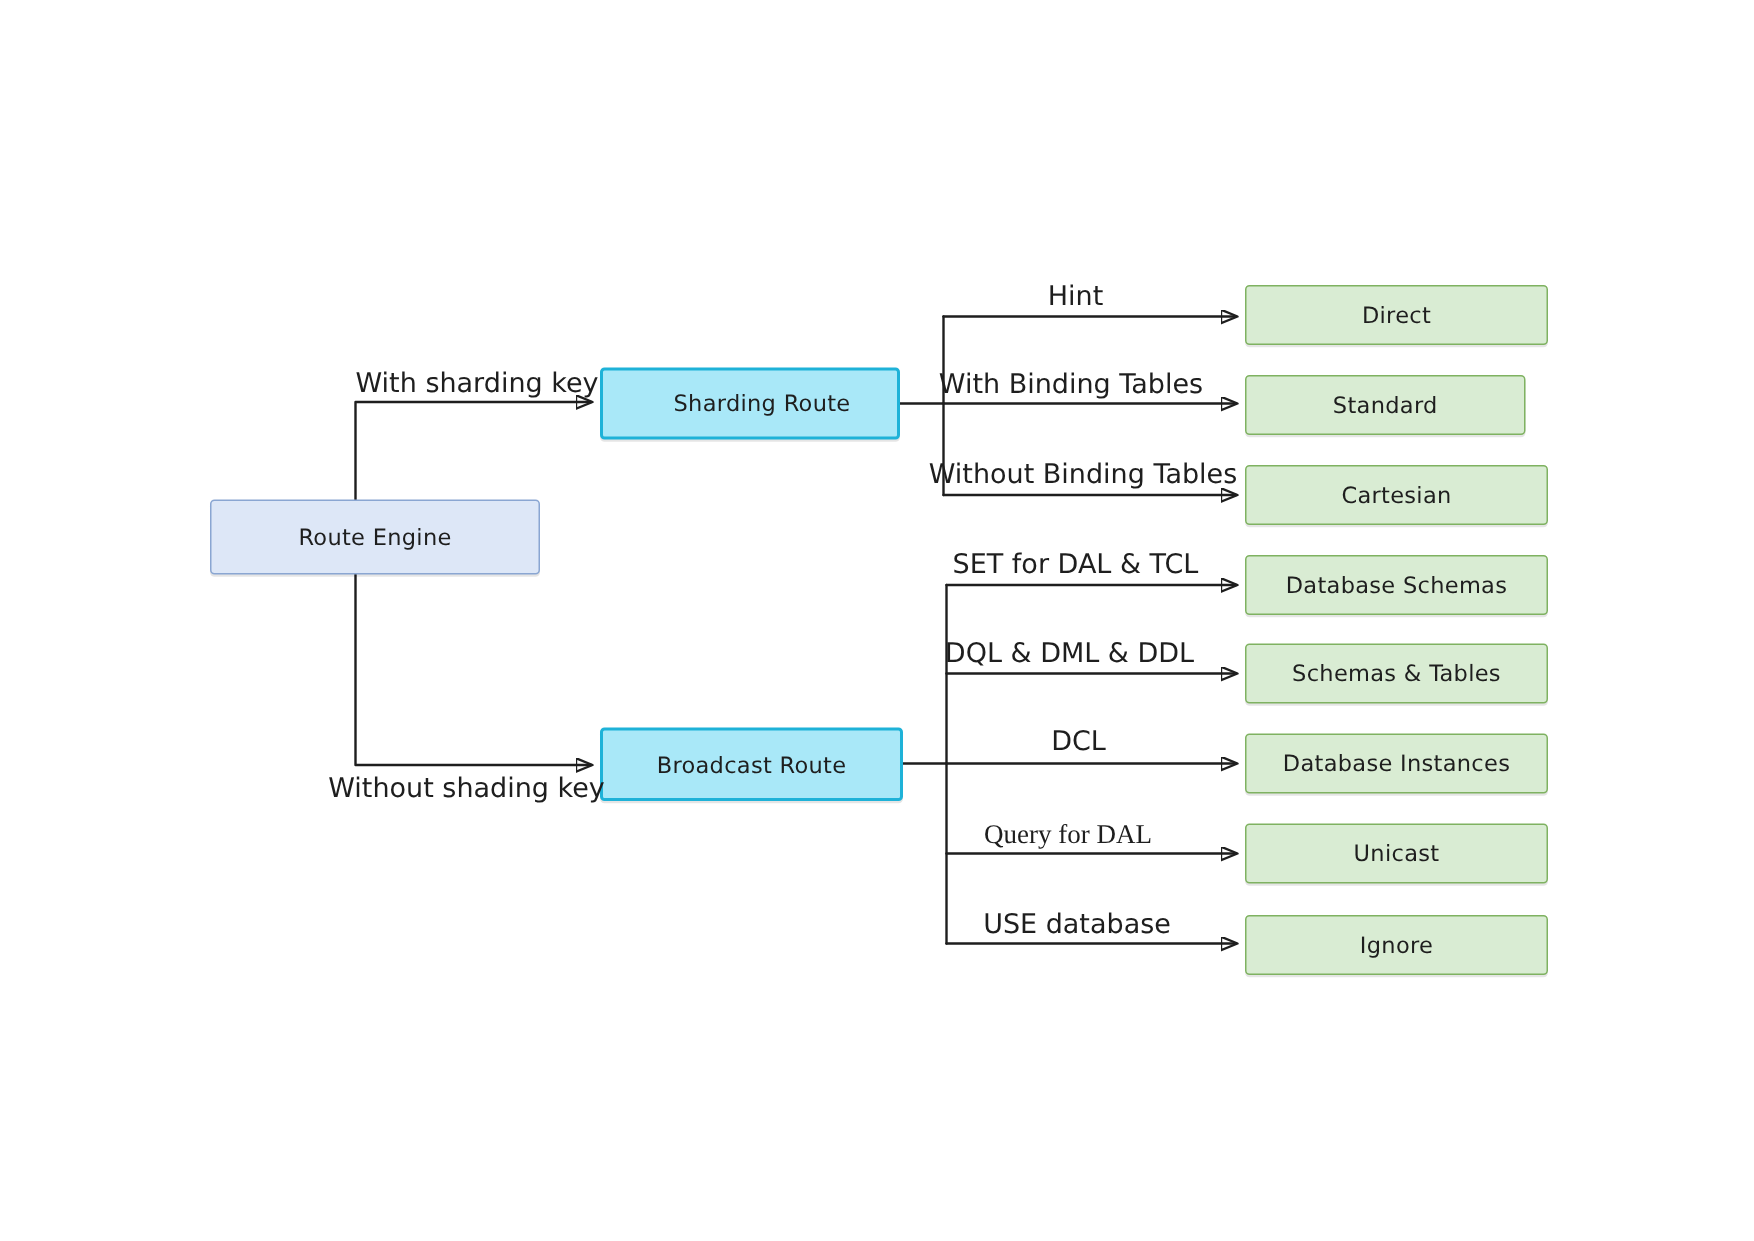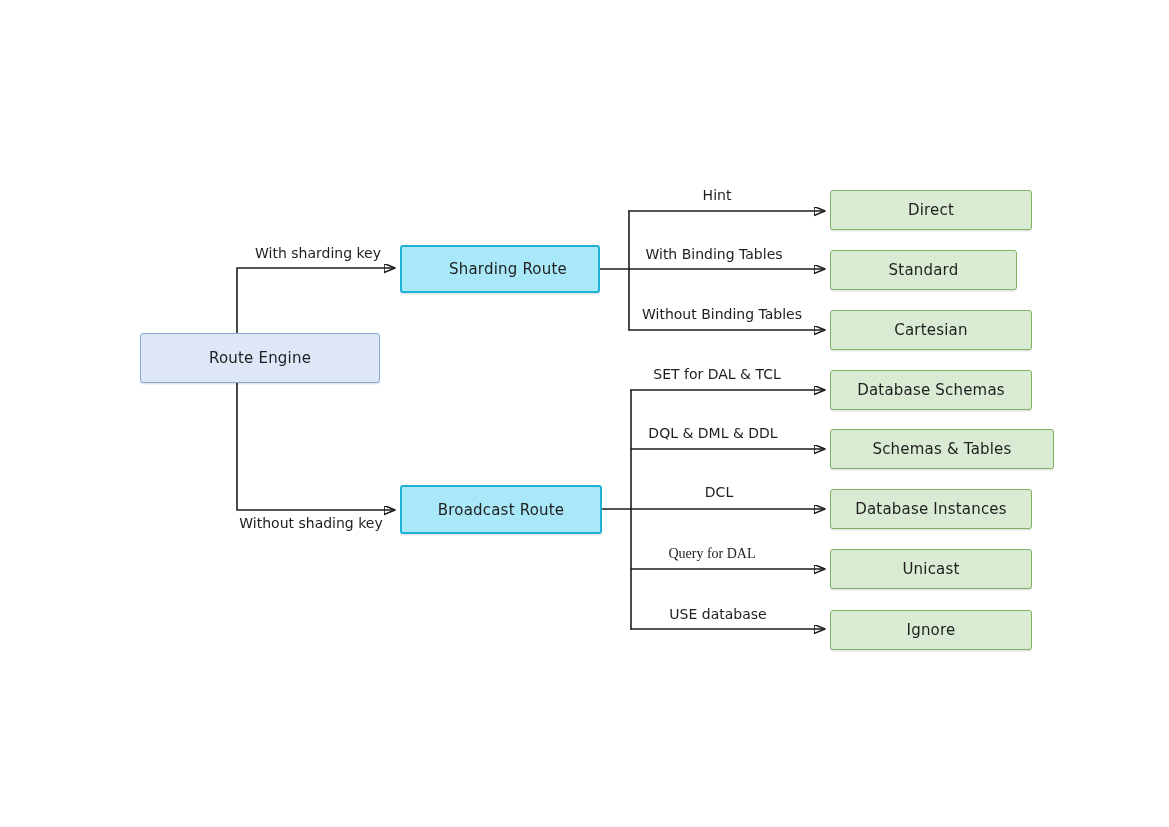--- a/index.html
+++ b/index.html
@@ -40,21 +40,21 @@
     background:var(--route-fill,#a9e8f8);
     border:2px solid var(--route-border,#1eb2d8);
   }
   .node-leaf{
     background:var(--leaf-fill,#d9ecd3);
     border:1.8px solid var(--leaf-border,#7fb261);
   }
   .edge-label{
     position:absolute;
     transform:translateX(-50%);
-    font-size:14px;
+    font-size:18px;
     white-space:nowrap;
     color:var(--text,#1e1e1e);
     text-align:center;
   }
 </style>
 </head>
 <body>
 
 <div class="canvas">
 
@@ -77,35 +77,35 @@
 
     <path d="M 602 509 L 631 509"></path>
     <path d="M 631 390 L 631 629"></path>
     <path d="M 631 390 L 824 390" marker-end="url(#arrow)"></path>
     <path d="M 631 449 L 824 449" marker-end="url(#arrow)"></path>
     <path d="M 631 509 L 824 509" marker-end="url(#arrow)"></path>
     <path d="M 631 569 L 824 569" marker-end="url(#arrow)"></path>
     <path d="M 631 629 L 824 629" marker-end="url(#arrow)"></path>
   </svg>
 
-  <div class="node node-root" style="left:140px;top:333px;width:240px;height:50px;">Route Engine</div>
+  <div class="node node-root" style="left:140px;top:333px;width:220px;height:50px;">Route Engine</div>
 
   <div class="node node-route" style="left:400px;top:245px;width:200px;height:48px;padding-left:16px;">Sharding Route</div>
 
   <div class="node node-route" style="left:400px;top:485px;width:202px;height:49px;">Broadcast Route</div>
 
   <div class="node node-leaf" style="left:830px;top:190px;width:202px;height:40px;">Direct</div>
 
   <div class="node node-leaf" style="left:830px;top:250px;width:187px;height:40px;">Standard</div>
 
   <div class="node node-leaf" style="left:830px;top:310px;width:202px;height:40px;">Cartesian</div>
 
   <div class="node node-leaf" style="left:830px;top:370px;width:202px;height:40px;">Database Schemas</div>
 
-  <div class="node node-leaf" style="left:830px;top:429px;width:224px;height:40px;">Schemas &amp; Tables</div>
+  <div class="node node-leaf" style="left:830px;top:429px;width:202px;height:40px;">Schemas &amp; Tables</div>
 
   <div class="node node-leaf" style="left:830px;top:489px;width:202px;height:40px;">Database Instances</div>
 
   <div class="node node-leaf" style="left:830px;top:549px;width:202px;height:40px;">Unicast</div>
 
   <div class="node node-leaf" style="left:830px;top:610px;width:202px;height:40px;">Ignore</div>
 
   <span class="edge-label" style="left:318px;top:245px;">With sharding key</span>
 
   <span class="edge-label" style="left:311px;top:515px;">Without shading key</span>

